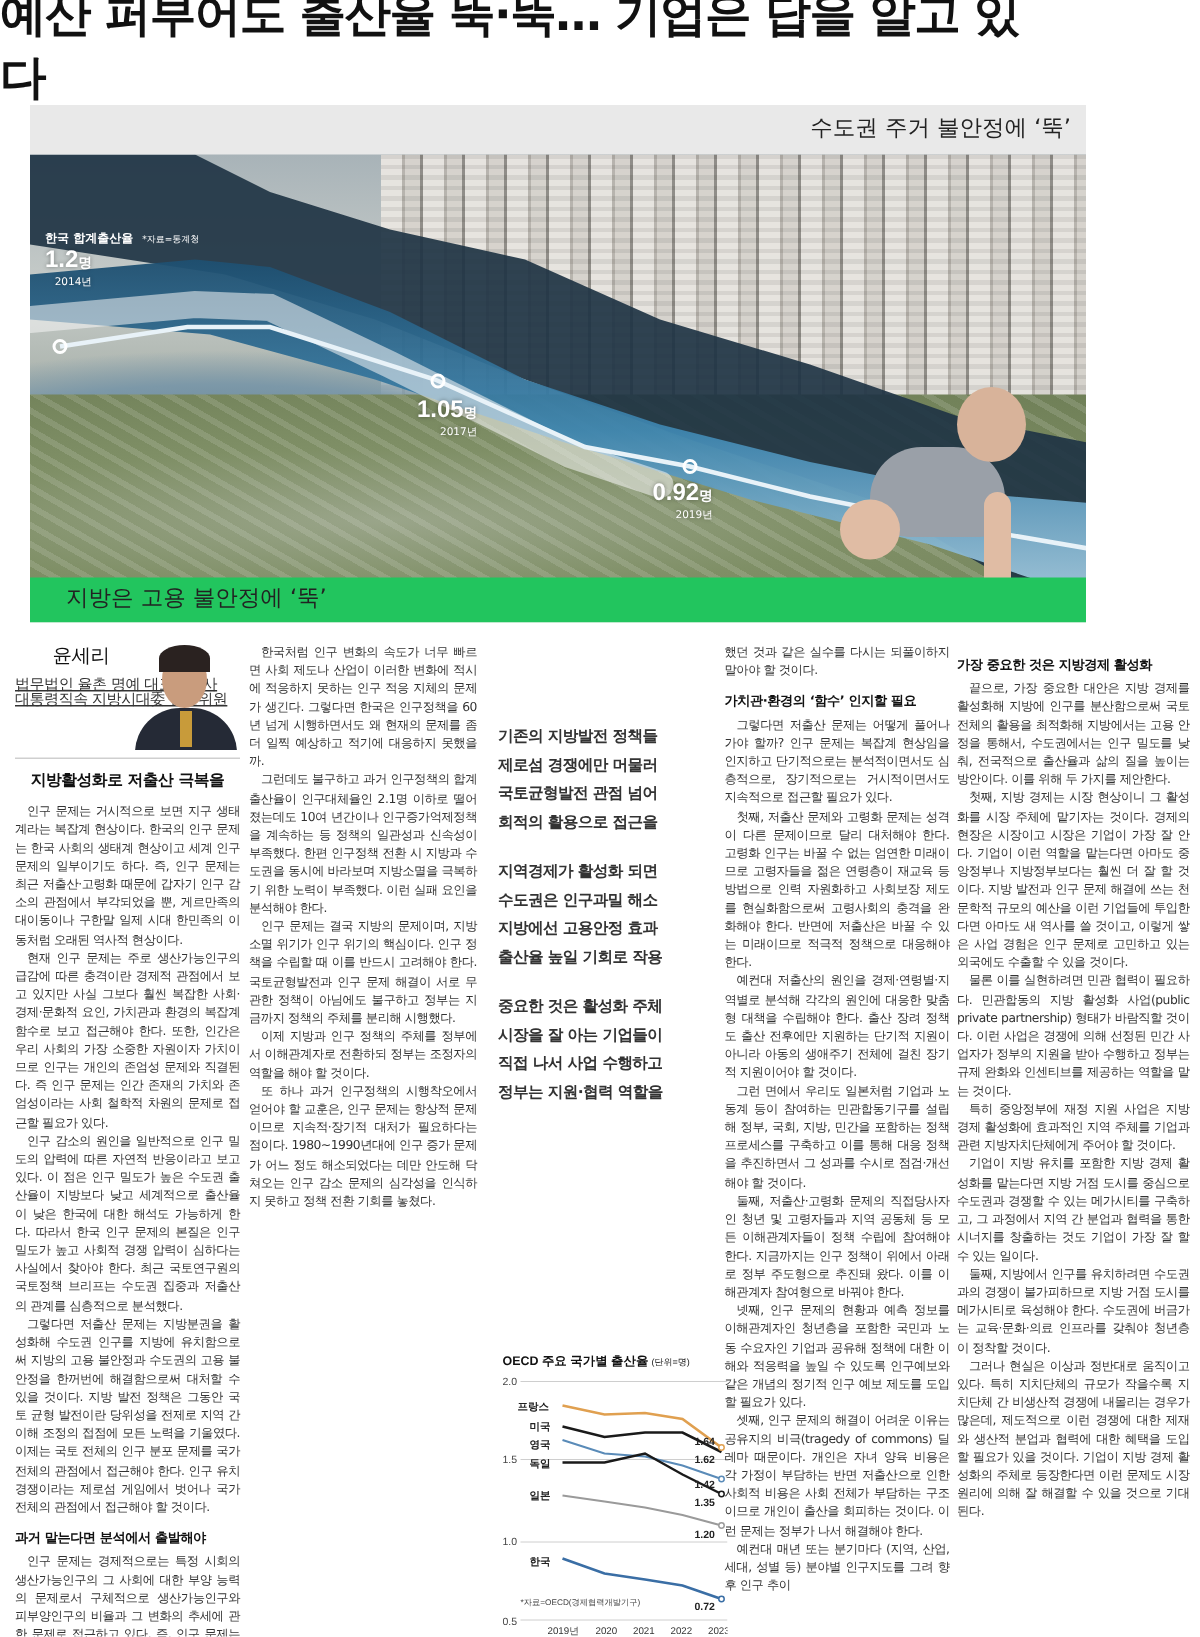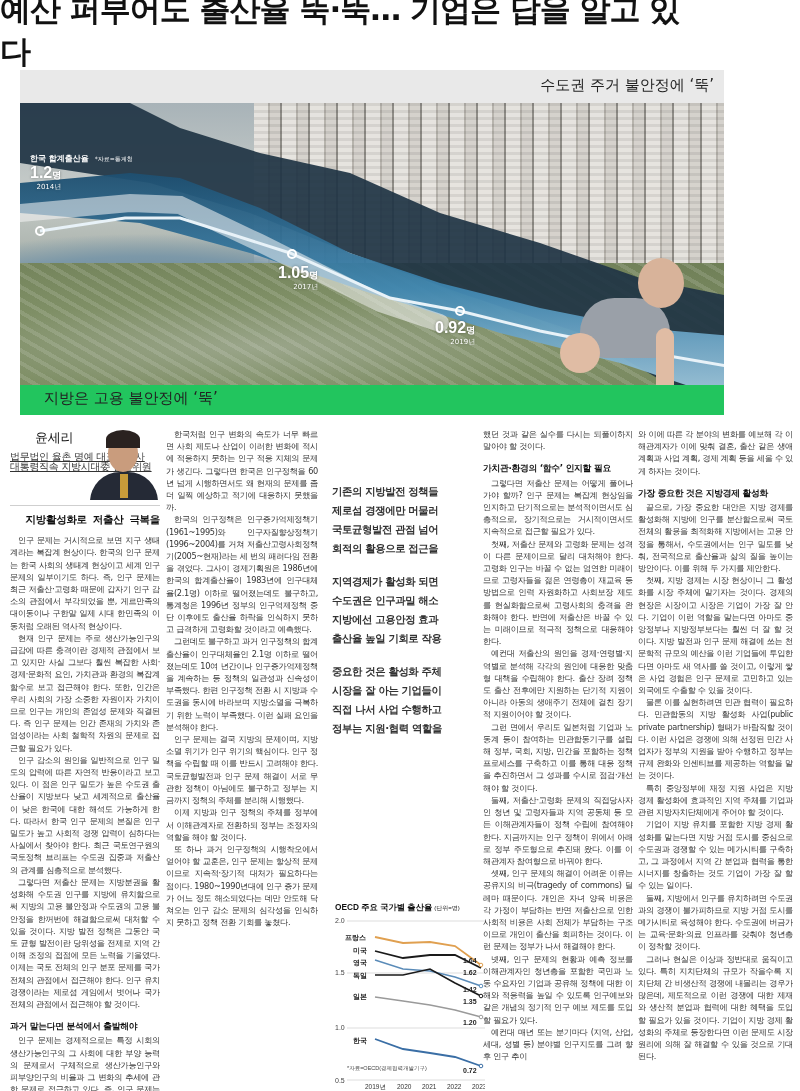--- a/index.html
+++ b/index.html
@@ -64,21 +64,21 @@
   .c4 { left: 638px; width: 155px; }
 
   .author { position: relative; height: 78px; border-bottom: 1px solid #cfcfcf; margin-bottom: 8px; }
   .author-name { font-size: 13px; font-weight: normal; color: #111; position: absolute; left: 0; top: 4px; margin-left: 25px; }
   .author-role { position: absolute; left: 0; top: 24px; font-size: 10px; line-height: 10px; color: #333; text-decoration: underline; }
   .avatar { position: absolute; right: 2px; top: 0; width: 68px; height: 72px; overflow: hidden; }
   .avatar .face { position:absolute; left:18px; top:6px; width:30px; height:38px; border-radius:50%; background:#c99c7d; }
   .avatar .hair { position:absolute; left:16px; top:2px; width:34px; height:18px; border-radius:50% 50% 0 0; background:#2a2220; }
   .avatar .suit { position:absolute; left:0; top:44px; width:68px; height:40px; border-radius:30px 30px 0 0; background:#252a36; }
   .avatar .tie { position:absolute; left:30px; top:46px; width:8px; height:24px; background:#c89b3a; }
-  .section-title { text-align: right; font-size: 10.5px; font-weight: bold; color: #111; margin: 4px 0 8px; font-family: Liberation Mono, monospace; }
+  .section-title { text-align: center; font-size: 10.5px; font-weight: bold; color: #111; margin: 4px 0 8px; }
 
   .pullquote { position: absolute; left: 332px; width: 148px; font-size: 10.4px; line-height: 19px; font-weight: bold; color: #333; letter-spacing: -0.4px; }
   .pullquote .pq { margin-bottom: 14px; }
   .pq1 { top: 482px; }
 
   
   .chart { position: absolute; left: 335px; top: 902px; width: 150px; height: 189px; font-family: "Liberation Sans", sans-serif; }
   .chart-title { font-size: 8.3px; font-weight: bold; color: #111; white-space: nowrap; }
   .chart-title span { font-weight: normal; font-size: 6px; margin-left: 2px; }
   .chart svg text { font-family: "Liberation Sans", sans-serif; }
@@ -158,21 +158,20 @@
   <p>인구 문제는 거시적으로 보면 지구 생태계라는 복잡계 현상이다. 한국의 인구 문제는 한국 사회의 생태계 현상이고 세계 인구 문제의 일부이기도 하다. 즉, 인구 문제는 최근 저출산·고령화 때문에 갑자기 인구 감소의 관점에서 부각되었을 뿐, 게르만족의 대이동이나 구한말 일제 시대 한민족의 이동처럼 오래된 역사적 현상이다.</p>
   <p>현재 인구 문제는 주로 생산가능인구의 급감에 따른 충격이란 경제적 관점에서 보고 있지만 사실 그보다 훨씬 복잡한 사회·경제·문화적 요인, 가치관과 환경의 복잡계 함수로 보고 접근해야 한다. 또한, 인간은 우리 사회의 가장 소중한 자원이자 가치이므로 인구는 개인의 존엄성 문제와 직결된다. 즉 인구 문제는 인간 존재의 가치와 존엄성이라는 사회 철학적 차원의 문제로 접근할 필요가 있다.</p>
   <p>인구 감소의 원인을 일반적으로 인구 밀도의 압력에 따른 자연적 반응이라고 보고 있다. 이 점은 인구 밀도가 높은 수도권 출산율이 지방보다 낮고 세계적으로 출산율이 낮은 한국에 대한 해석도 가능하게 한다. 따라서 한국 인구 문제의 본질은 인구 밀도가 높고 사회적 경쟁 압력이 심하다는 사실에서 찾아야 한다. 최근 국토연구원의 국토정책 브리프는 수도권 집중과 저출산의 관계를 심층적으로 분석했다.</p>
   <p>그렇다면 저출산 문제는 지방분권을 활성화해 수도권 인구를 지방에 유치함으로써 지방의 고용 불안정과 수도권의 고용 불안정을 한꺼번에 해결함으로써 대처할 수 있을 것이다. 지방 발전 정책은 그동안 국토 균형 발전이란 당위성을 전제로 지역 간 이해 조정의 접점에 모든 노력을 기울였다. 이제는 국토 전체의 인구 분포 문제를 국가 전체의 관점에서 접근해야 한다. 인구 유치 경쟁이라는 제로섬 게임에서 벗어나 국가 전체의 관점에서 접근해야 할 것이다.</p>
   <h3>과거 맡는다면 분석에서 출발해야</h3>
   <p>인구 문제는 경제적으로는 특정 시회의 생산가능인구의 그 사회에 대한 부양 능력의 문제로서 구체적으로 생산가능인구와 피부양인구의 비율과 그 변화의 추세에 관한 문제로 접근하고 있다. 즉, 인구 문제는 인구의 절대 수의 문제가 아니라 인구의 연령별·성별 구조와 그 변화의 속도의 문제다.</p>
 </div>
 
 <div class="col c2">
   <p>한국처럼 인구 변화의 속도가 너무 빠르면 사회 제도나 산업이 이러한 변화에 적시에 적응하지 못하는 인구 적응 지체의 문제가 생긴다. 그렇다면 한국은 인구정책을 60년 넘게 시행하면서도 왜 현재의 문제를 좀 더 일찍 예상하고 적기에 대응하지 못했을까.</p>
-  <p>한국의 인구정책은 인구증가억제정책기(1961~1995)와 인구자질향상정책기(1996~2004)를 거쳐 저출산고령사회정책기(2005~현재)라는 세 번의 패러다임 전환을 겪었다. 그사이 경제기획원은 1986년에 한국의 합계출산율이 1983년에 인구대체율(2.1명) 이하로 떨어졌는데도 불구하고, 통계청은 1996년 정부의 인구억제정책 중단 이후에도 출산율 하락을 인식하지 못하고 급격하게 고령화할 것이라고 예측했다.</p>
   <p>그런데도 불구하고 과거 인구정책의 합계출산율이 인구대체율인 2.1명 이하로 떨어졌는데도 10여 년간이나 인구증가억제정책을 계속하는 등 정책의 일관성과 신속성이 부족했다. 한편 인구정책 전환 시 지방과 수도권을 동시에 바라보며 지방소멸을 극복하기 위한 노력이 부족했다. 이런 실패 요인을 분석해야 한다.</p>
   <p>인구 문제는 결국 지방의 문제이며, 지방 소멸 위기가 인구 위기의 핵심이다. 인구 정책을 수립할 때 이를 반드시 고려해야 한다. 국토균형발전과 인구 문제 해결이 서로 무관한 정책이 아님에도 불구하고 정부는 지금까지 정책의 주체를 분리해 시행했다.</p>
   <p>이제 지방과 인구 정책의 주체를 정부에서 이해관계자로 전환하되 정부는 조정자의 역할을 해야 할 것이다.</p>
   <p>또 하나 과거 인구정책의 시행착오에서 얻어야 할 교훈은, 인구 문제는 항상적 문제이므로 지속적·장기적 대처가 필요하다는 점이다. 1980~1990년대에 인구 증가 문제가 어느 정도 해소되었다는 데만 안도해 닥쳐오는 인구 감소 문제의 심각성을 인식하지 못하고 정책 전환 기회를 놓쳤다.</p>
 </div>
 
 <div class="pullquote pq1">
   <div class="pq">
     <div>기존의 지방발전 정책들</div>
       <div>제로섬 경쟁에만 머물러</div>
@@ -260,27 +259,26 @@
 </div>
 
 <div class="col c3">
   <p style="text-indent:0">했던 것과 같은 실수를 다시는 되풀이하지 말아야 할 것이다.</p>
   <h3>가치관·환경의 ‘함수’ 인지할 필요</h3>
   <p>그렇다면 저출산 문제는 어떻게 풀어나가야 할까? 인구 문제는 복잡계 현상임을 인지하고 단기적으로는 분석적이면서도 심층적으로, 장기적으로는 거시적이면서도 지속적으로 접근할 필요가 있다.</p>
   <p>첫째, 저출산 문제와 고령화 문제는 성격이 다른 문제이므로 달리 대처해야 한다. 고령화 인구는 바꿀 수 없는 엄연한 미래이므로 고령자들을 젊은 연령층이 재교육 등 방법으로 인력 자원화하고 사회보장 제도를 현실화함으로써 고령사회의 충격을 완화해야 한다. 반면에 저출산은 바꿀 수 있는 미래이므로 적극적 정책으로 대응해야 한다.</p>
   <p>예컨대 저출산의 원인을 경제·연령별·지역별로 분석해 각각의 원인에 대응한 맞춤형 대책을 수립해야 한다. 출산 장려 정책도 출산 전후에만 지원하는 단기적 지원이 아니라 아동의 생애주기 전체에 걸친 장기적 지원이어야 할 것이다.</p>
   <p>그런 면에서 우리도 일본처럼 기업과 노동계 등이 참여하는 민관합동기구를 설립해 정부, 국회, 지방, 민간을 포함하는 정책 프로세스를 구축하고 이를 통해 대응 정책을 추진하면서 그 성과를 수시로 점검·개선해야 할 것이다.</p>
   <p>둘째, 저출산·고령화 문제의 직접당사자인 청년 및 고령자들과 지역 공동체 등 모든 이해관계자들이 정책 수립에 참여해야 한다. 지금까지는 인구 정책이 위에서 아래로 정부 주도형으로 추진돼 왔다. 이를 이해관계자 참여형으로 바꿔야 한다.</p>
+  <p>넷째, 인구 문제의 현황과 예측 정보를 이해관계자인 청년층을 포함한 국민과 노동 수요자인 기업과 공유해 정책에 대한 이해와 적응력을 높일 수 있도록 인구예보와 같은 개념의 정기적 인구 예보 제도를 도입할 필요가 있다.</p>
   <p>셋째, 인구 문제의 해결이 어려운 이유는 공유지의 비극(tragedy of commons) 딜레마 때문이다. 개인은 자녀 양육 비용은 각 가정이 부담하는 반면 저출산으로 인한 사회적 비용은 사회 전체가 부담하는 구조이므로 개인이 출산을 회피하는 것이다. 이런 문제는 정부가 나서 해결해야 한다.</p>
-  <p>넷째, 인구 문제의 현황과 예측 정보를 이해관계자인 청년층을 포함한 국민과 노동 수요자인 기업과 공유해 정책에 대한 이해와 적응력을 높일 수 있도록 인구예보와 같은 개념의 정기적 인구 예보 제도를 도입할 필요가 있다.</p>
   <p>예컨대 매년 또는 분기마다 (지역, 산업, 세대, 성별 등) 분야별 인구지도를 그려 향후 인구 추이</p>
 </div>
 
 <div class="col c4">
-  <p style="text-indent:0">와 이에 따른 각 분야의 변화를 예보해 각 이해관계자가 이에 맞춰 결혼, 출산 같은 생애 계획과 사업 계획, 경제 계획 등을 세울 수 있게 하자는 것이다.</p>
   <h3>가장 중요한 것은 지방경제 활성화</h3>
   <p>끝으로, 가장 중요한 대안은 지방 경제를 활성화해 지방에 인구를 분산함으로써 국토 전체의 활용을 최적화해 지방에서는 고용 안정을 통해서, 수도권에서는 인구 밀도를 낮춰, 전국적으로 출산율과 삶의 질을 높이는 방안이다. 이를 위해 두 가지를 제안한다.</p>
   <p>첫째, 지방 경제는 시장 현상이니 그 활성화를 시장 주체에 맡기자는 것이다. 경제의 현장은 시장이고 시장은 기업이 가장 잘 안다. 기업이 이런 역할을 맡는다면 아마도 중앙정부나 지방정부보다는 훨씬 더 잘 할 것이다. 지방 발전과 인구 문제 해결에 쓰는 천문학적 규모의 예산을 이런 기업들에 투입한다면 아마도 새 역사를 쓸 것이고, 이렇게 쌓은 사업 경험은 인구 문제로 고민하고 있는 외국에도 수출할 수 있을 것이다.</p>
   <p>물론 이를 실현하려면 민관 협력이 필요하다. 민관합동의 지방 활성화 사업(public private partnership) 형태가 바람직할 것이다. 이런 사업은 경쟁에 의해 선정된 민간 사업자가 정부의 지원을 받아 수행하고 정부는 규제 완화와 인센티브를 제공하는 역할을 맡는 것이다.</p>
   <p>특히 중앙정부에 재정 지원 사업은 지방 경제 활성화에 효과적인 지역 주체를 기업과 관련 지방자치단체에게 주어야 할 것이다.</p>
   <p>기업이 지방 유치를 포함한 지방 경제 활성화를 맡는다면 지방 거점 도시를 중심으로 수도권과 경쟁할 수 있는 메가시티를 구축하고, 그 과정에서 지역 간 분업과 협력을 통한 시너지를 창출하는 것도 기업이 가장 잘 할 수 있는 일이다.</p>
   <p>둘째, 지방에서 인구를 유치하려면 수도권과의 경쟁이 불가피하므로 지방 거점 도시를 메가시티로 육성해야 한다. 수도권에 버금가는 교육·문화·의료 인프라를 갖춰야 청년층이 정착할 것이다.</p>
   <p>그러나 현실은 이상과 정반대로 움직이고 있다. 특히 지치단체의 규모가 작을수록 지치단체 간 비생산적 경쟁에 내몰리는 경우가 많은데, 제도적으로 이런 경쟁에 대한 제재와 생산적 분업과 협력에 대한 혜택을 도입할 필요가 있을 것이다. 기업이 지방 경제 활성화의 주체로 등장한다면 이런 문제도 시장원리에 의해 잘 해결할 수 있을 것으로 기대된다.</p>
 </div>
 

